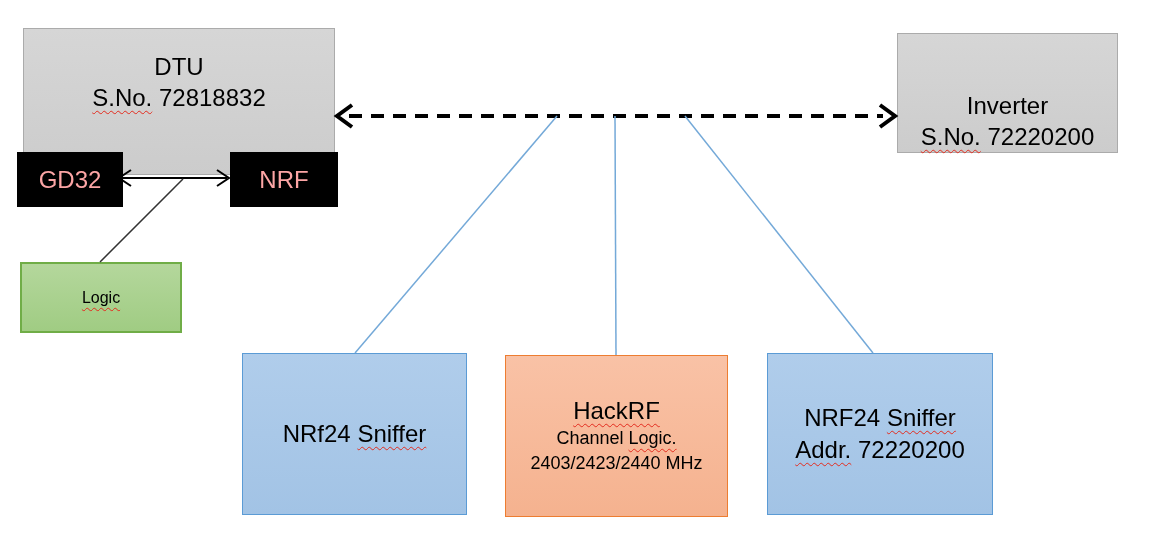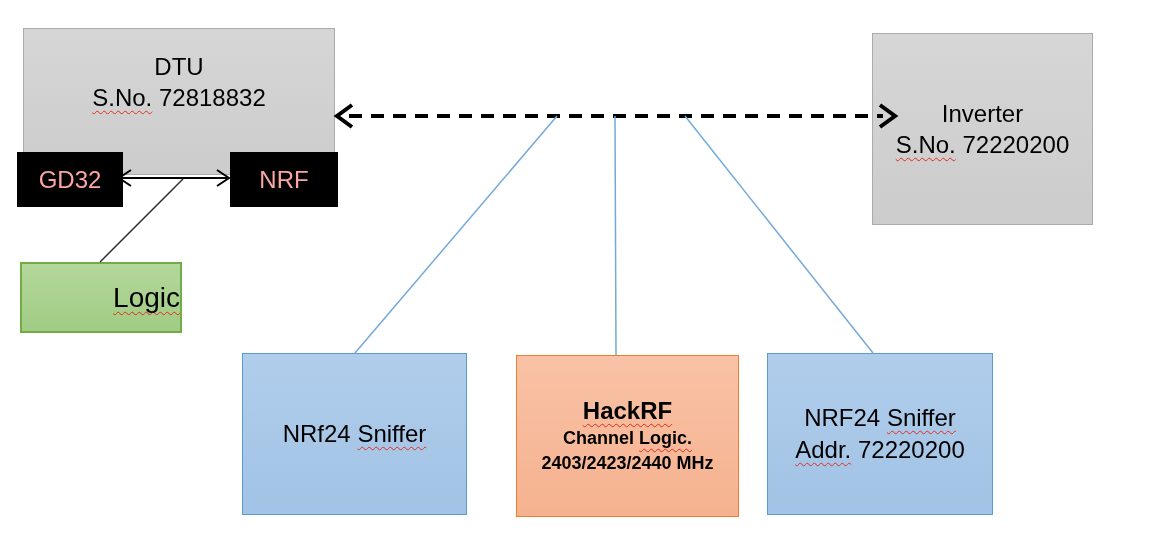--- a/index.html
+++ b/index.html
@@ -29,23 +29,22 @@
   }
   .chip {
     background: #000000;
     color: #fca5a5;
     font-size: 24px;
     z-index: 3;
   }
   .green-box {
     background: linear-gradient(180deg, #b4d79c 0%, #a0cc83 100%);
     border: 2px solid #70ad47;
-    font-size: 28px;
+    font-size: 16px;
     z-index: 2;
-    align-items: flex-end;
   }
   .blue-box {
     background: linear-gradient(180deg, #b0cdeb 0%, #a2c3e5 100%);
     border: 1px solid #5b9bd5;
     font-size: 24px;
     line-height: 32px;
     z-index: 2;
   }
   .orange-box {
     background: linear-gradient(180deg, #f9c2a6 0%, #f5b28f 100%);
@@ -87,36 +86,36 @@
   </div>
 
   <div class="box chip" style="left:230px; top:152px; width:108px; height:55px;">
     <span>NRF</span>
   </div>
 
   <div class="box green-box" style="left:20px; top:262px; width:162px; height:71px;">
     <span class="sq">Logic</span>
   </div>
 
-  <div class="box gray-box" style="left:872px; top:33px; width:221px; height:192px;">
+  <div class="box gray-box" style="left:897px; top:33px; width:221px; height:120px;justify-content:flex-end;">
     <div>Inverter</div>
     <div>
       <span class="sq">S.No.</span>
       <span>72220200</span>
     </div>
   </div>
 
   <div class="box blue-box" style="left:242px; top:353px; width:225px; height:162px;">
     <div>
       <span>NRf24</span>
       <span class="sq">Sniffer</span>
     </div>
   </div>
 
-  <div class="box orange-box" style="left:516px; top:355px; width:223px; height:162px;font-weight:bold;">
+  <div class="box orange-box" style="left:505px; top:355px; width:223px; height:162px;">
     <div class="title sq">HackRF</div>
     <div class="sub">
       <span>Channel</span>
       <span class="sq">Logic.</span>
     </div>
     <div class="sub">2403/2423/2440 MHz</div>
   </div>
 
   <div class="box blue-box" style="left:767px; top:353px; width:226px; height:162px;">
     <div>

